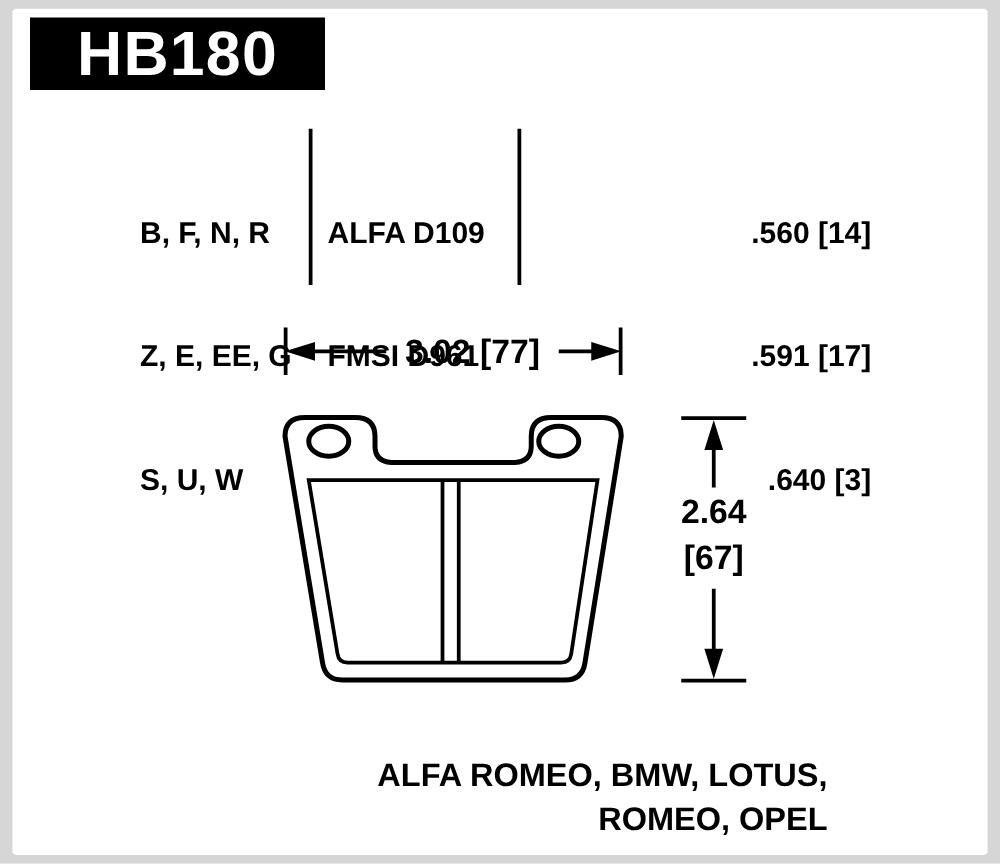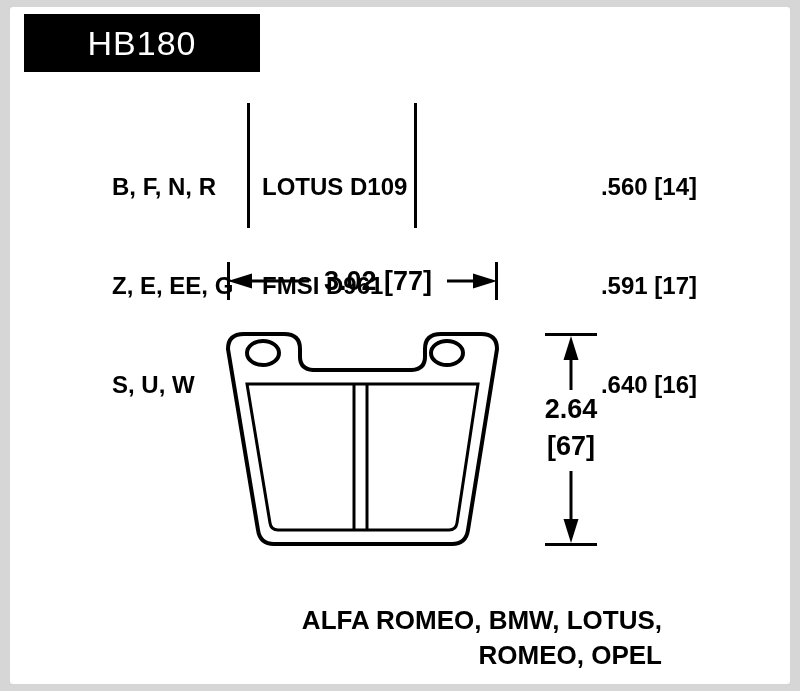--- a/index.html
+++ b/index.html
@@ -34,22 +34,22 @@
     top: 14px;
     width: 236px;
     height: 58px;
     background: var(--ink, #000000);
     display: flex;
     align-items: center;
     justify-content: center;
   }
   .part-box span {
     color: var(--paper, #ffffff);
-    font-size: 34px;
-    font-weight: normal;
+    font-size: 50px;
+    font-weight: bold;
     letter-spacing: 1px;
     line-height: 1;
   }
 
   .spec-col {
     top: 104px;
     font-size: 24px;
     font-weight: bold;
     line-height: 33px;
     white-space: pre;
@@ -99,31 +99,31 @@
 
   <div class="abs spec-col col-compounds">
     <div>B, F, N, R</div>
     <div>Z, E, EE, G</div>
     <div>S, U, W</div>
   </div>
 
   <div class="abs vline vline-1"></div>
 
   <div class="abs spec-col col-fmsi">
-    <div>LOTUS D109</div>
+    <div>ALFA D109</div>
     <div>FMSI D961</div>
     <div></div>
   </div>
 
   <div class="abs vline vline-2"></div>
 
   <div class="abs spec-col col-thickness">
     <div>.560 [14]</div>
     <div>.591 [17]</div>
-    <div>.640 [16]</div>
+    <div>.640 [3]</div>
   </div>
 
   <svg class="abs" style="left:215px; top:258px;" width="290" height="46" viewBox="0 0 290 46">
     <line x1="13.5" y1="4" x2="13.5" y2="42" stroke-width="3"></line>
     <line x1="281.5" y1="4" x2="281.5" y2="42" stroke-width="3"></line>
     <line x1="94" y1="23" x2="20" y2="23" stroke-width="3"></line>
     <polygon points="13,23 37,15.5 37,30.5"></polygon>
     <line x1="232" y1="23" x2="275" y2="23" stroke-width="3"></line>
     <polygon points="282,23 258,15.5 258,30.5"></polygon>
     <text class="dim-text" x="163" y="32" text-anchor="middle">3.02 [77]</text>

